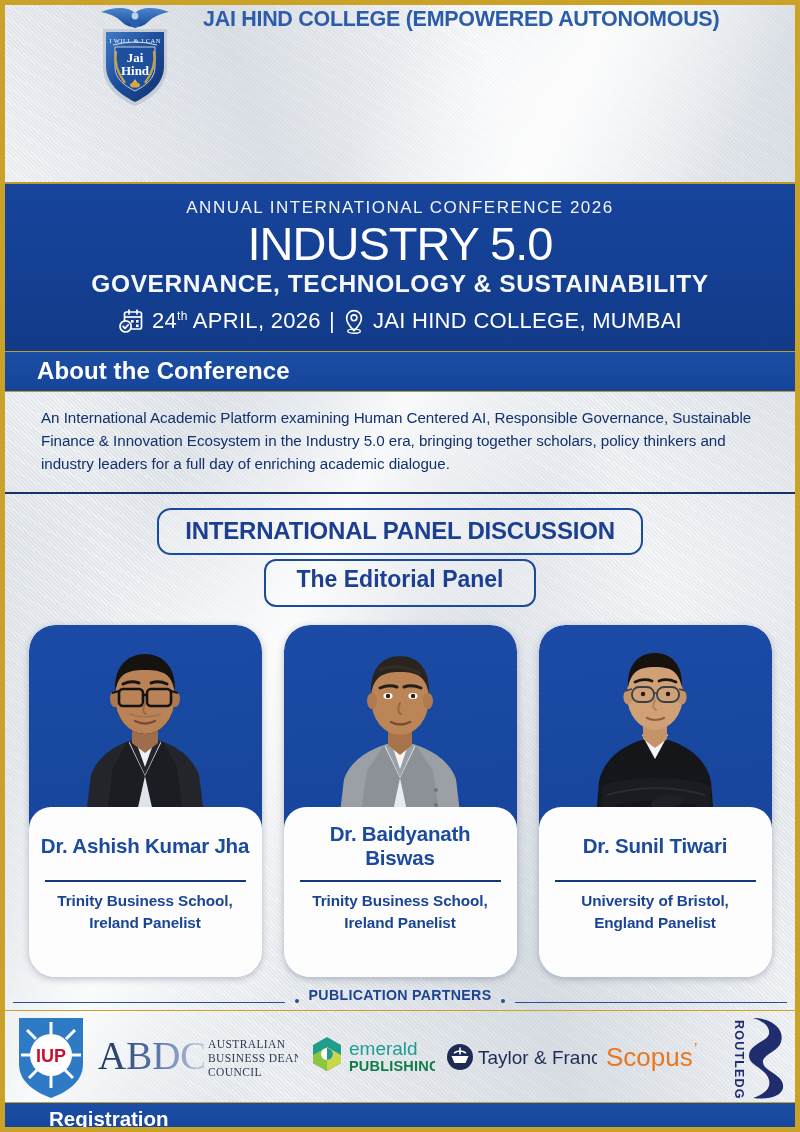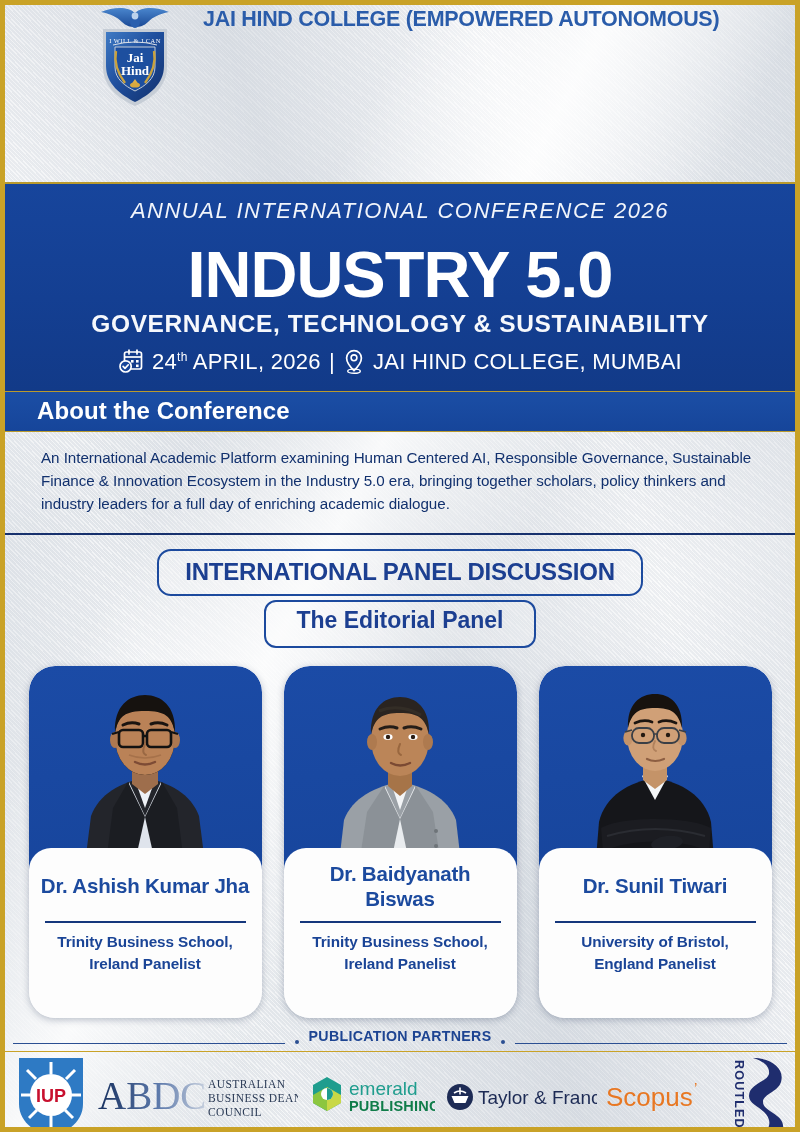--- a/index.html
+++ b/index.html
@@ -42,27 +42,26 @@
 
   
   #banner {
     background: linear-gradient(180deg, #17459c 0%, #143f92 55%, #123a88 100%);
     border-top: 2px solid #b99a2e;
     padding: 14px 0 16px;
     text-align: center;
     color: #fff;
   }
   #banner .kicker {
-    font-size: 22px; font-weight: normal; letter-spacing: 1.5px;
+    font-size: 17px; font-weight: normal; letter-spacing: 1.5px;
     color: #f2f5fb;
-    font-style: italic;
   }
   #banner .title {
-    font-size: 65px; font-weight: bold; letter-spacing: -1px;
-    line-height: 1.02; margin-top: 18px; color: #ffffff;
+    font-size: 47px; font-weight: normal; letter-spacing: -1px;
+    line-height: 1.02; margin-top: 2px; color: #ffffff;
   }
   #banner .subtitle {
     font-size: 24.5px; font-weight: bold; letter-spacing: .6px;
     margin-top: 2px; color: #f6f8fc;
   }
   #banner .meta {
     margin-top: 10px; font-size: 22px; letter-spacing: .3px;
     display: flex; align-items: center; justify-content: center; gap: 8px;
   }
   #banner .meta sup { font-size: 12px; vertical-align: super; }

